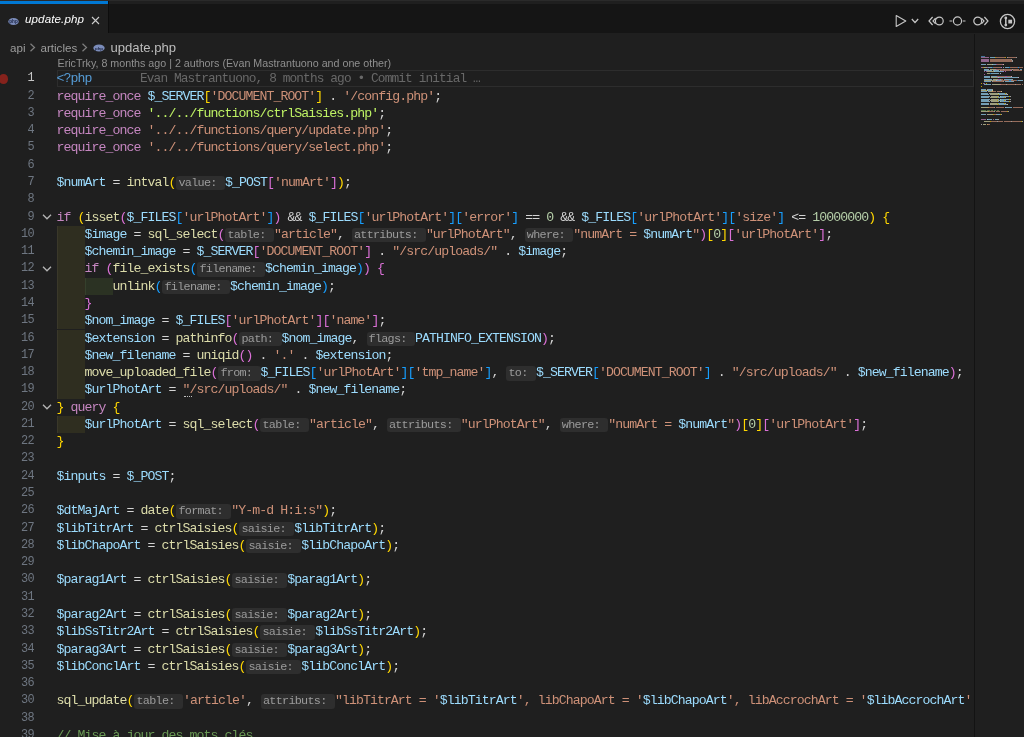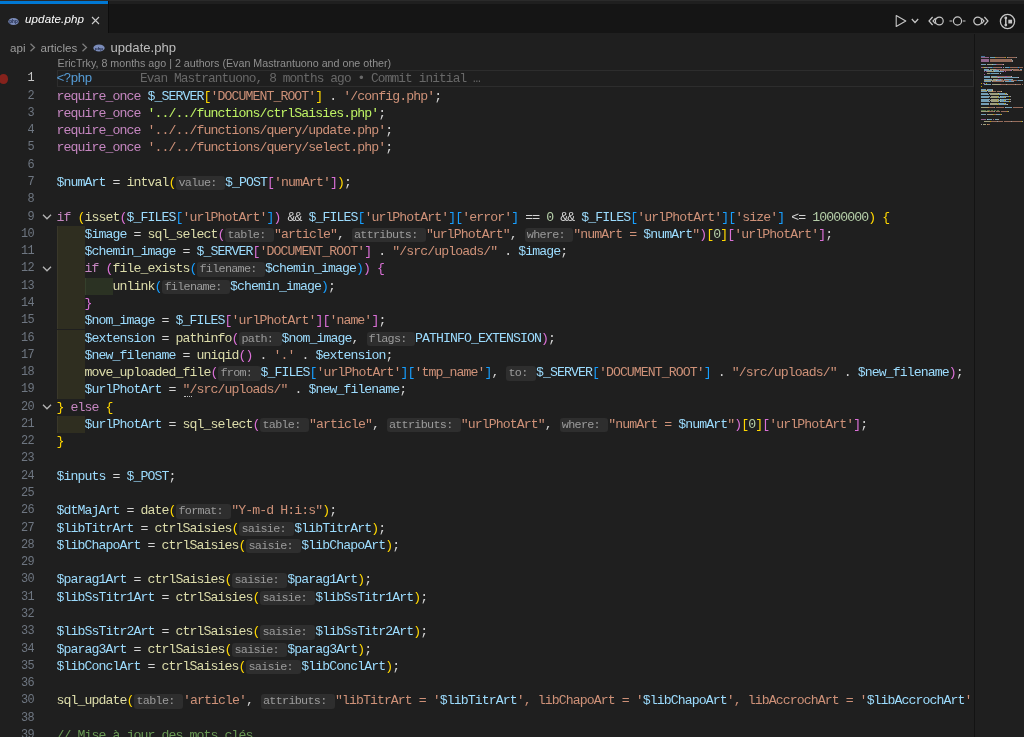--- a/index.html
+++ b/index.html
@@ -141,29 +141,29 @@
 <div class="ln" style="top:225.82px;width:916.5px;overflow:hidden"><span style="color:#D4D4D4">    </span><span style="color:#9CDCFE">$image</span><span style="color:#D4D4D4"> = </span><span style="color:#DCDCAA">sql_select</span><span style="color:#DA70D6">(</span><span class="h">table:&nbsp;</span><span style="color:#CE9178">"article"</span><span style="color:#D4D4D4">, </span><span class="h">attributs:&nbsp;</span><span style="color:#CE9178">"urlPhotArt"</span><span style="color:#D4D4D4">, </span><span class="h">where:&nbsp;</span><span style="color:#CE9178">"numArt = </span><span style="color:#9CDCFE">$numArt</span><span style="color:#CE9178">"</span><span style="color:#DA70D6">)</span><span style="color:#FFD700">[</span><span style="color:#B5CEA8">0</span><span style="color:#FFD700">]</span><span style="color:#DA70D6">[</span><span style="color:#CE9178">'urlPhotArt'</span><span style="color:#DA70D6">]</span><span style="color:#D4D4D4">;</span></div>
 <div class="ln" style="top:243.10px;width:916.5px;overflow:hidden"><span style="color:#D4D4D4">    </span><span style="color:#9CDCFE">$chemin_image</span><span style="color:#D4D4D4"> = </span><span style="color:#9CDCFE">$_SERVER</span><span style="color:#DA70D6">[</span><span style="color:#CE9178">'DOCUMENT_ROOT'</span><span style="color:#DA70D6">]</span><span style="color:#D4D4D4"> . </span><span style="color:#CE9178">"/src/uploads/"</span><span style="color:#D4D4D4"> . </span><span style="color:#9CDCFE">$image</span><span style="color:#D4D4D4">;</span></div>
 <div class="ln" style="top:260.38px;width:916.5px;overflow:hidden"><span style="color:#D4D4D4">    </span><span style="color:#C586C0">if</span><span style="color:#D4D4D4"> </span><span style="color:#DA70D6">(</span><span style="color:#DCDCAA">file_exists</span><span style="color:#179FFF">(</span><span class="h">filename:&nbsp;</span><span style="color:#9CDCFE">$chemin_image</span><span style="color:#179FFF">)</span><span style="color:#DA70D6">)</span><span style="color:#D4D4D4"> </span><span style="color:#DA70D6">{</span></div>
 <div class="ln" style="top:277.66px;width:916.5px;overflow:hidden"><span style="color:#D4D4D4">        </span><span style="color:#DCDCAA">unlink</span><span style="color:#179FFF">(</span><span class="h">filename:&nbsp;</span><span style="color:#9CDCFE">$chemin_image</span><span style="color:#179FFF">)</span><span style="color:#D4D4D4">;</span></div>
 <div class="ln" style="top:294.94px;width:916.5px;overflow:hidden"><span style="color:#D4D4D4">    </span><span style="color:#DA70D6">}</span></div>
 <div class="ln" style="top:312.22px;width:916.5px;overflow:hidden"><span style="color:#D4D4D4">    </span><span style="color:#9CDCFE">$nom_image</span><span style="color:#D4D4D4"> = </span><span style="color:#9CDCFE">$_FILES</span><span style="color:#DA70D6">[</span><span style="color:#CE9178">'urlPhotArt'</span><span style="color:#DA70D6">]</span><span style="color:#DA70D6">[</span><span style="color:#CE9178">'name'</span><span style="color:#DA70D6">]</span><span style="color:#D4D4D4">;</span></div>
 <div class="ln" style="top:329.50px;width:916.5px;overflow:hidden"><span style="color:#D4D4D4">    </span><span style="color:#9CDCFE">$extension</span><span style="color:#D4D4D4"> = </span><span style="color:#DCDCAA">pathinfo</span><span style="color:#DA70D6">(</span><span class="h">path:&nbsp;</span><span style="color:#9CDCFE">$nom_image</span><span style="color:#D4D4D4">, </span><span class="h">flags:&nbsp;</span><span style="color:#9CDCFE">PATHINFO_EXTENSION</span><span style="color:#DA70D6">)</span><span style="color:#D4D4D4">;</span></div>
 <div class="ln" style="top:346.78px;width:916.5px;overflow:hidden"><span style="color:#D4D4D4">    </span><span style="color:#9CDCFE">$new_filename</span><span style="color:#D4D4D4"> = </span><span style="color:#DCDCAA">uniqid</span><span style="color:#DA70D6">(</span><span style="color:#DA70D6">)</span><span style="color:#D4D4D4"> . </span><span style="color:#CE9178">'.'</span><span style="color:#D4D4D4"> . </span><span style="color:#9CDCFE">$extension</span><span style="color:#D4D4D4">;</span></div>
 <div class="ln" style="top:364.06px;width:916.5px;overflow:hidden"><span style="color:#D4D4D4">    </span><span style="color:#DCDCAA">move_uploaded_file</span><span style="color:#DA70D6">(</span><span class="h">from:&nbsp;</span><span style="color:#9CDCFE">$_FILES</span><span style="color:#179FFF">[</span><span style="color:#CE9178">'urlPhotArt'</span><span style="color:#179FFF">]</span><span style="color:#179FFF">[</span><span style="color:#CE9178">'tmp_name'</span><span style="color:#179FFF">]</span><span style="color:#D4D4D4">, </span><span class="h">to:&nbsp;</span><span style="color:#9CDCFE">$_SERVER</span><span style="color:#179FFF">[</span><span style="color:#CE9178">'DOCUMENT_ROOT'</span><span style="color:#179FFF">]</span><span style="color:#D4D4D4"> . </span><span style="color:#CE9178">"/src/uploads/"</span><span style="color:#D4D4D4"> . </span><span style="color:#9CDCFE">$new_filename</span><span style="color:#DA70D6">)</span><span style="color:#D4D4D4">;</span></div>
 <div class="ln" style="top:381.34px;width:916.5px;overflow:hidden"><span style="color:#D4D4D4">    </span><span style="color:#9CDCFE">$urlPhotArt</span><span style="color:#D4D4D4"> = </span><span style="color:#CE9178">"</span><span style="color:#CE9178">/src/uploads/"</span><span style="color:#D4D4D4"> . </span><span style="color:#9CDCFE">$new_filename</span><span style="color:#D4D4D4">;</span></div>
-<div class="ln" style="top:398.62px;width:916.5px;overflow:hidden"><span style="color:#FFD700">}</span><span style="color:#D4D4D4"> </span><span style="color:#C586C0">else</span><span style="color:#D4D4D4"> </span><span style="color:#FFD700">{</span></div>
+<div class="ln" style="top:398.62px;width:916.5px;overflow:hidden"><span style="color:#FFD700">}</span><span style="color:#D4D4D4"> </span><span style="color:#C586C0">query</span><span style="color:#D4D4D4"> </span><span style="color:#FFD700">{</span></div>
 <div class="ln" style="top:415.90px;width:916.5px;overflow:hidden"><span style="color:#D4D4D4">    </span><span style="color:#9CDCFE">$urlPhotArt</span><span style="color:#D4D4D4"> = </span><span style="color:#DCDCAA">sql_select</span><span style="color:#DA70D6">(</span><span class="h">table:&nbsp;</span><span style="color:#CE9178">"article"</span><span style="color:#D4D4D4">, </span><span class="h">attributs:&nbsp;</span><span style="color:#CE9178">"urlPhotArt"</span><span style="color:#D4D4D4">, </span><span class="h">where:&nbsp;</span><span style="color:#CE9178">"numArt = </span><span style="color:#9CDCFE">$numArt</span><span style="color:#CE9178">"</span><span style="color:#DA70D6">)</span><span style="color:#FFD700">[</span><span style="color:#B5CEA8">0</span><span style="color:#FFD700">]</span><span style="color:#DA70D6">[</span><span style="color:#CE9178">'urlPhotArt'</span><span style="color:#DA70D6">]</span><span style="color:#D4D4D4">;</span></div>
 <div class="ln" style="top:433.18px;width:916.5px;overflow:hidden"><span style="color:#FFD700">}</span></div>
 <div class="ln" style="top:467.74px;width:916.5px;overflow:hidden"><span style="color:#9CDCFE">$inputs</span><span style="color:#D4D4D4"> = </span><span style="color:#9CDCFE">$_POST</span><span style="color:#D4D4D4">;</span></div>
 <div class="ln" style="top:502.30px;width:916.5px;overflow:hidden"><span style="color:#9CDCFE">$dtMajArt</span><span style="color:#D4D4D4"> = </span><span style="color:#DCDCAA">date</span><span style="color:#FFD700">(</span><span class="h">format:&nbsp;</span><span style="color:#CE9178">"Y-m-d H:i:s"</span><span style="color:#FFD700">)</span><span style="color:#D4D4D4">;</span></div>
 <div class="ln" style="top:519.58px;width:916.5px;overflow:hidden"><span style="color:#9CDCFE">$libTitrArt</span><span style="color:#D4D4D4"> = </span><span style="color:#DCDCAA">ctrlSaisies</span><span style="color:#FFD700">(</span><span class="h">saisie:&nbsp;</span><span style="color:#9CDCFE">$libTitrArt</span><span style="color:#FFD700">)</span><span style="color:#D4D4D4">;</span></div>
 <div class="ln" style="top:536.86px;width:916.5px;overflow:hidden"><span style="color:#9CDCFE">$libChapoArt</span><span style="color:#D4D4D4"> = </span><span style="color:#DCDCAA">ctrlSaisies</span><span style="color:#FFD700">(</span><span class="h">saisie:&nbsp;</span><span style="color:#9CDCFE">$libChapoArt</span><span style="color:#FFD700">)</span><span style="color:#D4D4D4">;</span></div>
 <div class="ln" style="top:571.42px;width:916.5px;overflow:hidden"><span style="color:#9CDCFE">$parag1Art</span><span style="color:#D4D4D4"> = </span><span style="color:#DCDCAA">ctrlSaisies</span><span style="color:#FFD700">(</span><span class="h">saisie:&nbsp;</span><span style="color:#9CDCFE">$parag1Art</span><span style="color:#FFD700">)</span><span style="color:#D4D4D4">;</span></div>
-<div class="ln" style="top:588.70px;width:916.5px;overflow:hidden"><span style="color:#9CDCFE">$libSsTitr1Art</span><span style="color:#D4D4D4"> = </span><span style="color:#DCDCAA">ctrlSaisies</span><span style="color:#FFD700">(</span><span class="h">saisie:&nbsp;</span><span style="color:#9CDCFE">$libSsTitr1Art</span><span style="color:#FFD700">)</span><span style="color:#D4D4D4">;</span></div>
+<div class="ln" style="top:605.98px;width:916.5px;overflow:hidden"><span style="color:#9CDCFE">$parag2Art</span><span style="color:#D4D4D4"> = </span><span style="color:#DCDCAA">ctrlSaisies</span><span style="color:#FFD700">(</span><span class="h">saisie:&nbsp;</span><span style="color:#9CDCFE">$parag2Art</span><span style="color:#FFD700">)</span><span style="color:#D4D4D4">;</span></div>
 <div class="ln" style="top:623.26px;width:916.5px;overflow:hidden"><span style="color:#9CDCFE">$libSsTitr2Art</span><span style="color:#D4D4D4"> = </span><span style="color:#DCDCAA">ctrlSaisies</span><span style="color:#FFD700">(</span><span class="h">saisie:&nbsp;</span><span style="color:#9CDCFE">$libSsTitr2Art</span><span style="color:#FFD700">)</span><span style="color:#D4D4D4">;</span></div>
 <div class="ln" style="top:640.54px;width:916.5px;overflow:hidden"><span style="color:#9CDCFE">$parag3Art</span><span style="color:#D4D4D4"> = </span><span style="color:#DCDCAA">ctrlSaisies</span><span style="color:#FFD700">(</span><span class="h">saisie:&nbsp;</span><span style="color:#9CDCFE">$parag3Art</span><span style="color:#FFD700">)</span><span style="color:#D4D4D4">;</span></div>
 <div class="ln" style="top:657.82px;width:916.5px;overflow:hidden"><span style="color:#9CDCFE">$libConclArt</span><span style="color:#D4D4D4"> = </span><span style="color:#DCDCAA">ctrlSaisies</span><span style="color:#FFD700">(</span><span class="h">saisie:&nbsp;</span><span style="color:#9CDCFE">$libConclArt</span><span style="color:#FFD700">)</span><span style="color:#D4D4D4">;</span></div>
 <div class="ln" style="top:692.38px;width:916.5px;overflow:hidden"><span style="color:#DCDCAA">sql_update</span><span style="color:#FFD700">(</span><span class="h">table:&nbsp;</span><span style="color:#CE9178">'article'</span><span style="color:#D4D4D4">, </span><span class="h">attributs:&nbsp;</span><span style="color:#CE9178">"libTitrArt = '</span><span style="color:#9CDCFE">$libTitrArt</span><span style="color:#CE9178">', libChapoArt = '</span><span style="color:#9CDCFE">$libChapoArt</span><span style="color:#CE9178">', libAccrochArt = '</span><span style="color:#9CDCFE">$libAccrochArt</span><span style="color:#CE9178">', parag1Art = '</span></div>
 <div class="ln" style="top:726.94px;width:916.5px;overflow:hidden"><span style="color:#6A9955">// Mise à jour des mots clés</span></div>
 <div class="abs" style="left:183.5px;top:395.14px;width:8px;height:2px;border-bottom:1.6px dotted #c0c0c0"></div>
 <div class="abs" style="left:973.5px;top:34px;width:1.5px;height:703px;background:#131313"></div>
 <div class="mini" style="left:981.30px;top:55.70px;width:3.25px;background:#569CD6"></div>
 <div class="mini" style="left:981.30px;top:57.13px;width:7.80px;background:#C586C0"></div>
     <div class="mini" style="left:989.75px;top:57.13px;width:5.20px;background:#9CDCFE"></div>

